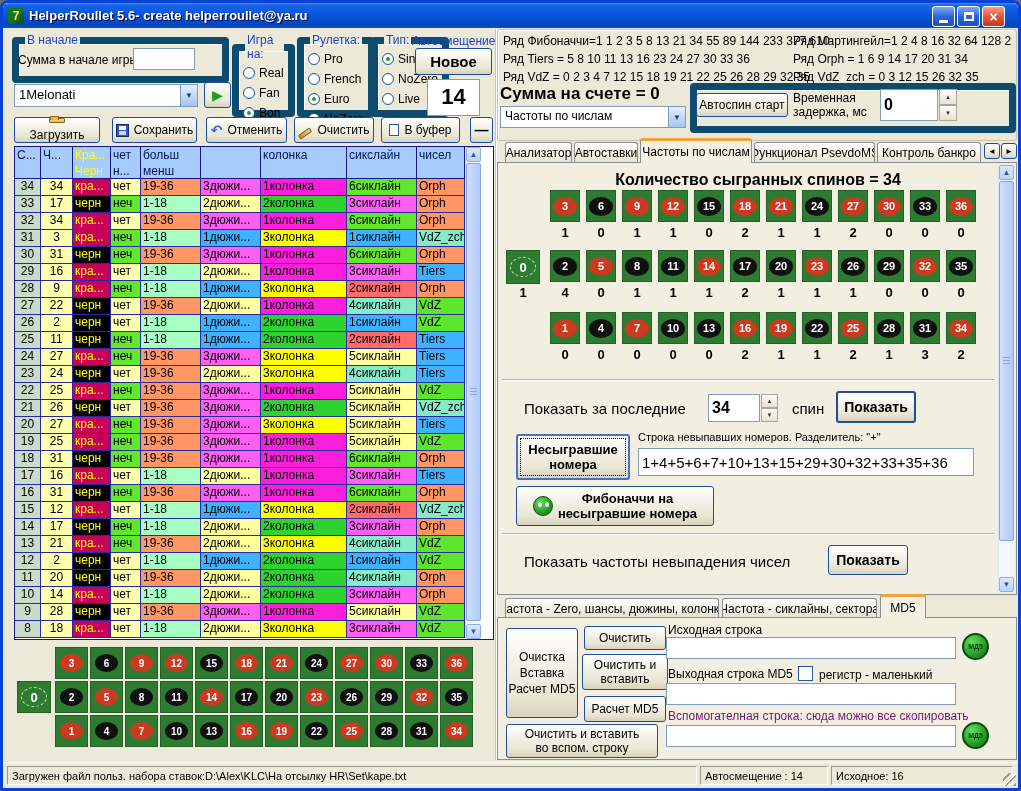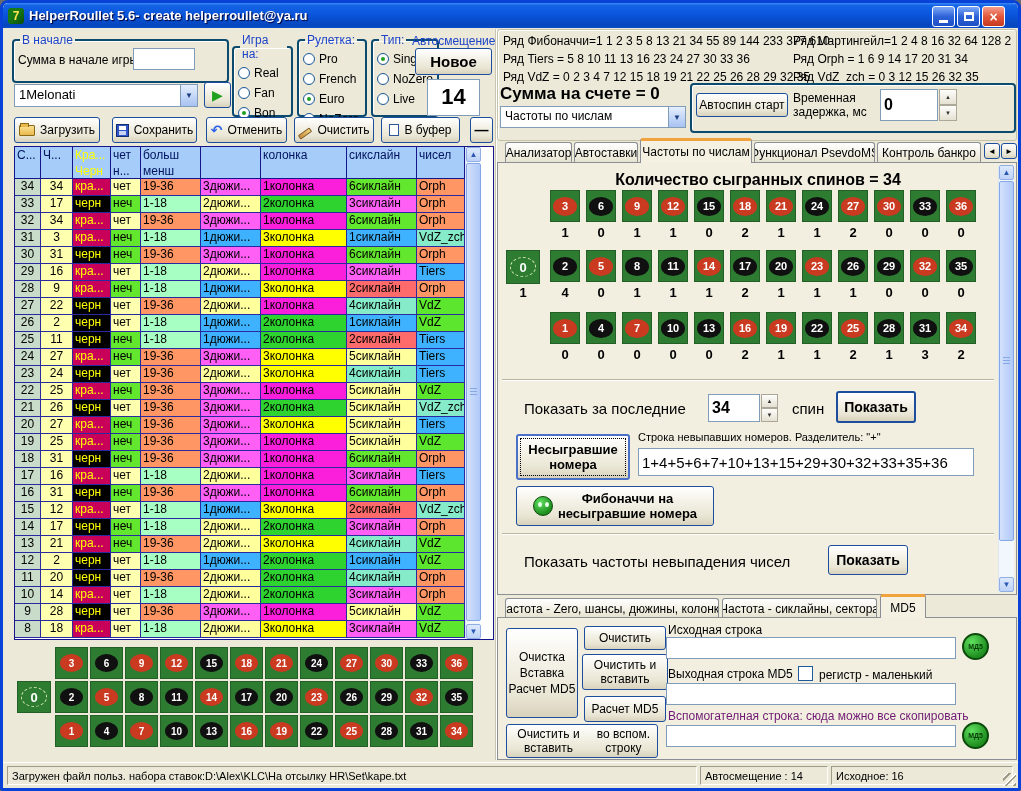--- a/index.html
+++ b/index.html
@@ -30,21 +30,21 @@
 
   
   .xp-btn {
     position:absolute;
     background:linear-gradient(180deg,#FFFFFF,#F3F1E6 40%,#EAE6D5 75%,#D8D2BC);
     border:1px solid #1D4E9E; border-radius:3px;
     font:12px "Liberation Sans",sans-serif; color:#000; cursor:pointer;
     display:flex; align-items:center; justify-content:center; gap:5px;
   }
   .xp-btn.bold { font-weight:bold; }
-  fieldset.xp-group { position:absolute; border:2px solid #0c4a6e; border-radius:4px;
+  fieldset.xp-group { position:absolute; border:7px solid #0c4a6e; border-radius:4px;
     box-shadow:inset 1px 1px 0 #fff; padding:2px 4px; }
   fieldset.xp-group legend { color:#1D44C8; font:12px "Liberation Sans",sans-serif; padding:0 2px; margin-left:2px; }
   .blue-label { color:#1D44C8; font:12px "Liberation Sans",sans-serif; position:absolute; }
   .xp-input { position:absolute; border:1px solid #7F9DB9; background:#fff;
     font:13px "Liberation Sans",sans-serif; padding:1px 3px; }
   .combo { position:absolute; border:1px solid #7F9DB9; background:#fff; display:flex; }
   .combo .combo-text { flex:1; font:13px "Liberation Sans",sans-serif; padding:2px 4px; white-space:nowrap; overflow:hidden; }
   .combo .combo-arrow { width:17px; background:linear-gradient(180deg,#E4EEFD,#C0D4F7 60%,#A8C2F0);
     border-left:1px solid #7F9DB9; color:#1A3E7E; font-size:8px; display:flex; align-items:center; justify-content:center; cursor:pointer; }
   .spin-btn { flex:1; background:linear-gradient(180deg,#FDFDFB,#E5E1D2); border:1px solid #ACA899;
@@ -226,21 +226,21 @@
           <span class="rlab">Live</span>
         </div>
       </div>
   </fieldset>
 
   <span class="blue-label" style="left:409px;top:31px">Автосмещение</span>
   <button class="xp-btn bold" style="left:412px;top:45px;width:77px;height:27px;font-size:15px">Новое</button>
   <div class="xp-input" style="left:424px;top:76px;width:53px;height:37px;font:bold 22px 'Liberation Sans',sans-serif;text-align:center;line-height:33px;padding:0">14</div>
 
   <div id="toolbar">
-      <button class="xp-btn" style="left: 11px; top: 114px; width: 86px; height: 26px;">
+      <button class="xp-btn" style="left: 11px; top: 114px; width: 86px; height: 26px; flex-direction: column;">
         <span class="tico ic-folder"></span>
         <span>Загрузить</span>
       </button>
       <button class="xp-btn" style="left: 109px; top: 114px; width: 85px; height: 26px;">
         <span class="tico ic-floppy"></span>
         <span>Сохранить</span>
       </button>
       <button class="xp-btn" style="left: 203px; top: 114px; width: 81px; height: 26px;">
         <span class="tico ic-undo">↶</span>
         <span>Отменить</span>
@@ -961,21 +961,21 @@
       <span>Очистка</span>
       <span>Вставка</span>
       <span>Расчет MD5</span>
     </button>
     <button class="xp-btn" style="left:86px;top:8px;width:82px;height:24px">Очистить</button>
     <button class="xp-btn" style="left:84px;top:36px;width:86px;height:36px;flex-direction:column;gap:0">
       <span>Очистить и</span>
       <span>вставить</span>
     </button>
     <button class="xp-btn" style="left:86px;top:78px;width:82px;height:26px">Расчет MD5</button>
-    <button class="xp-btn" style="left:8px;top:106px;width:152px;height:34px;flex-direction:row;gap:0">
+    <button class="xp-btn" style="left:8px;top:106px;width:152px;height:34px;flex-direction:column;gap:0">
       <span>Очистить и  вставить</span>
       <span>во вспом. строку</span>
     </button>
 
     <span class="blue-label" style="left:170px;top:5px;color:#000;font-size:12px">Исходная строка</span>
     <input class="xp-input" style="left: 168px; top: 19px; width: 290px; height: 22px;" value="">
     <div class="md5-ico" style="left:464px;top:15px">МД5</div>
 
     <span class="blue-label" style="left:170px;top:49px;color:#000;font-size:12px">Выходная строка MD5</span>
     <span class="checkbox" style="left:300px;top:48px"></span>

